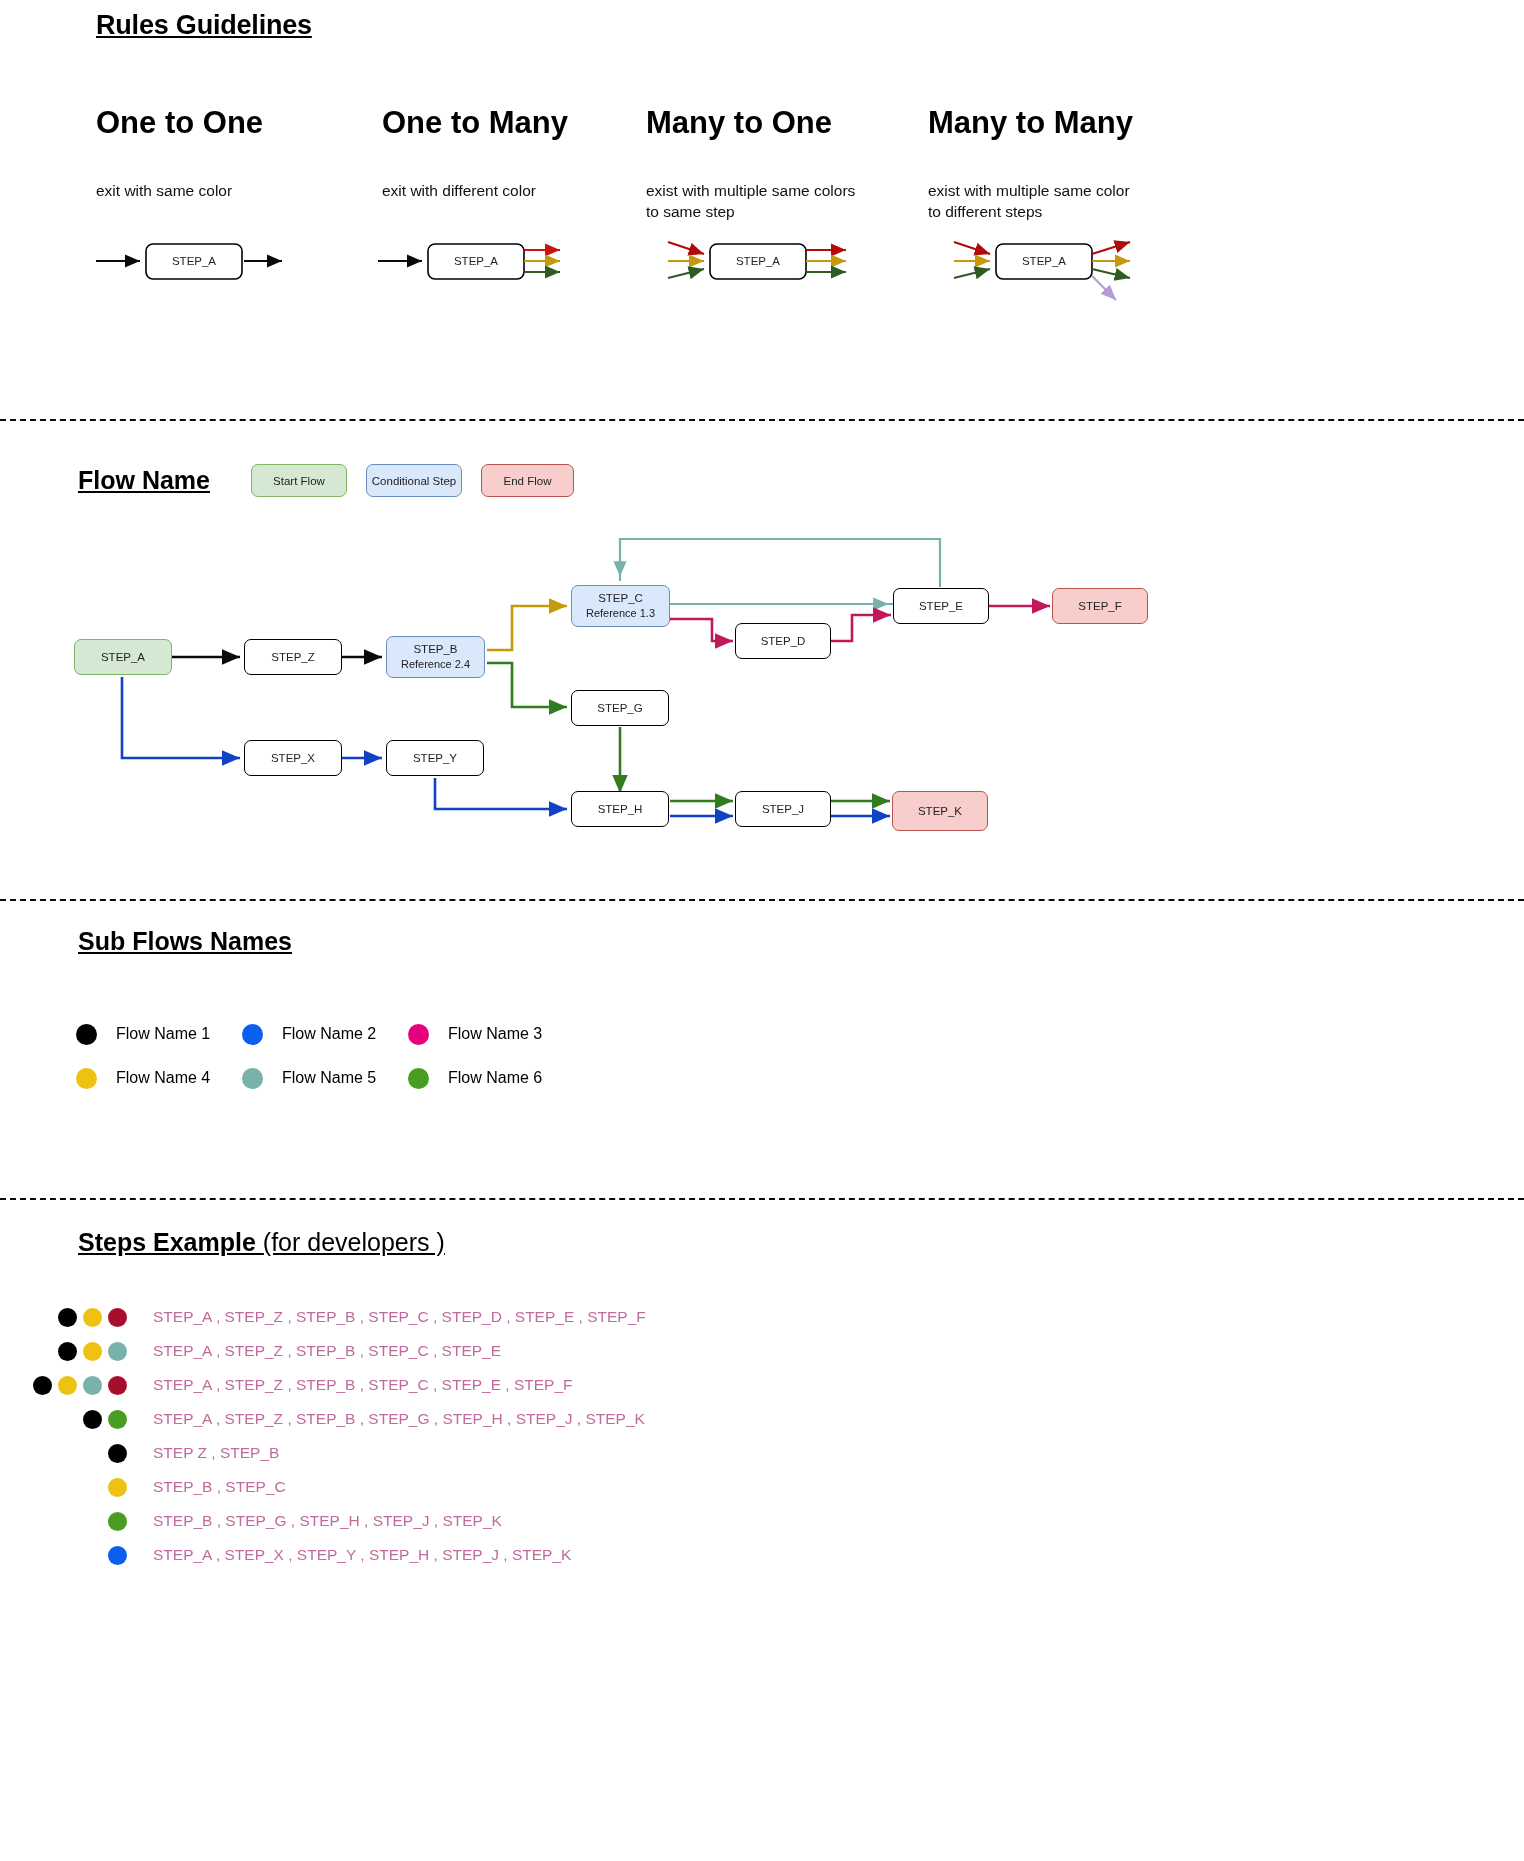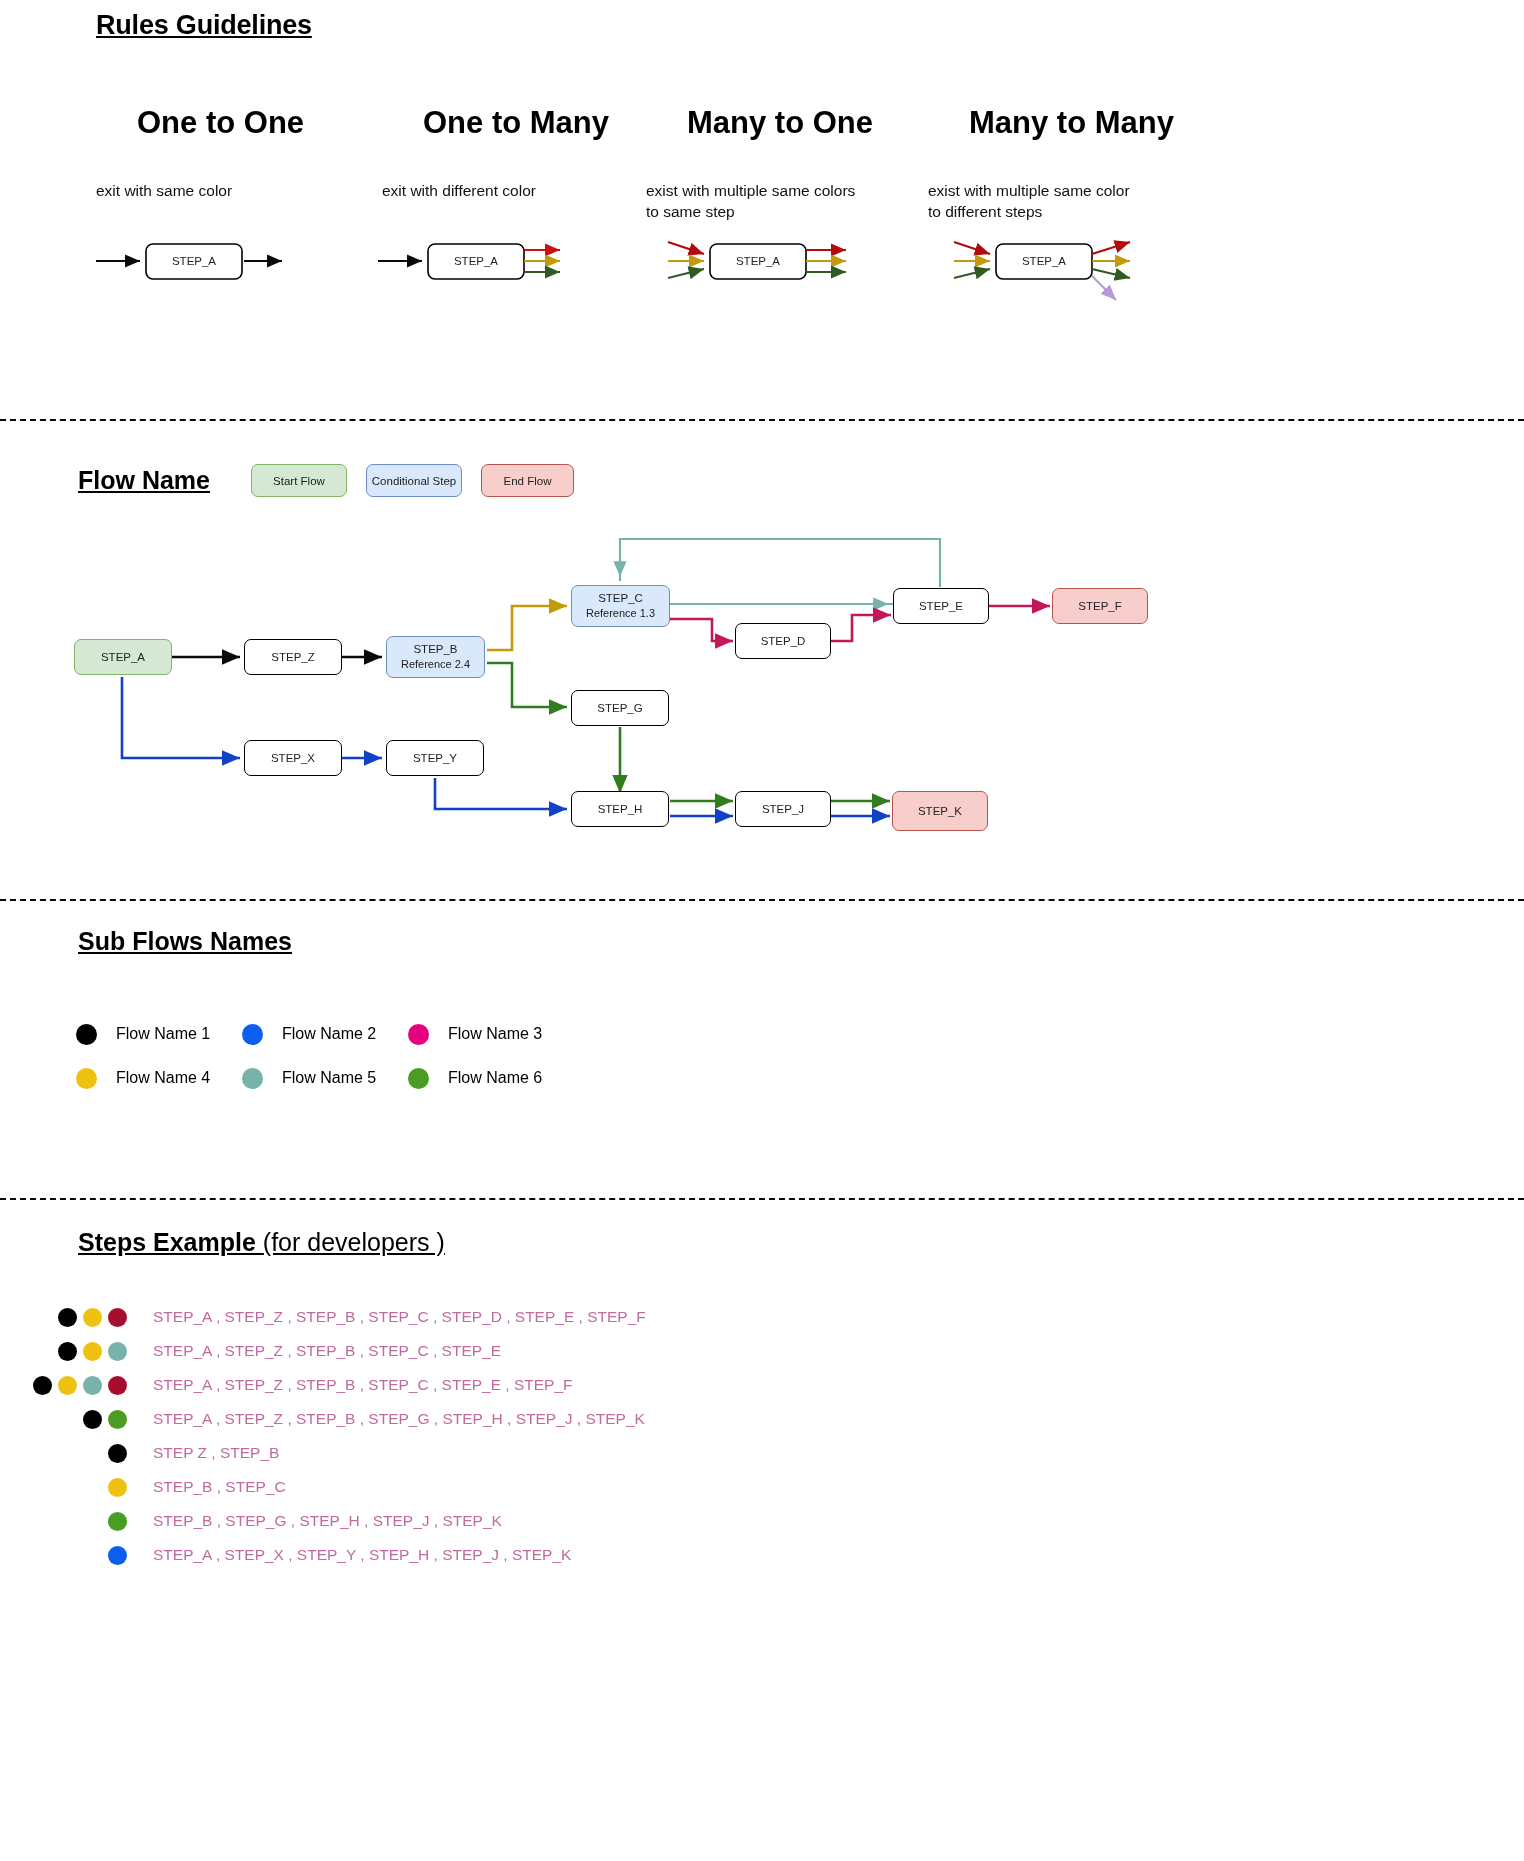--- a/index.html
+++ b/index.html
@@ -6,21 +6,21 @@
   body{
     width:1524px;height:1861px;background:#ffffff;
     font-family:"Liberation Sans", sans-serif;
     color:#000;position:relative;overflow:hidden;
   }
   .abs{position:absolute;}
 
   
   #rules-title{left:96px;top:10px;font-size:27px;font-weight:bold;text-decoration:underline;letter-spacing:-0.2px;}
   .rule-col{position:absolute;top:105px;}
-  .rule-title{font-size:31px;font-weight:bold;line-height:1.15;white-space:nowrap;margin-left:41px;}
+  .rule-title{font-size:31px;font-weight:bold;line-height:1.15;white-space:nowrap;}
   .rule-desc{font-size:15.5px;line-height:1.38;margin-top:39px;color:#111;}
   .rule-diagram{position:absolute;top:230px;height:70px;}
 
   
   .sep{position:absolute;left:0;width:1524px;height:0;border-top:2.4px dashed #0a0a0a;}
 
   
   #flow-title{left:78px;top:466px;font-size:25px;font-weight:bold;text-decoration:underline;}
   .legend-box{position:absolute;top:464px;height:33px;border-radius:7px;box-sizing:border-box;
      display:flex;align-items:center;justify-content:center;font-size:11.5px;color:#222;}

